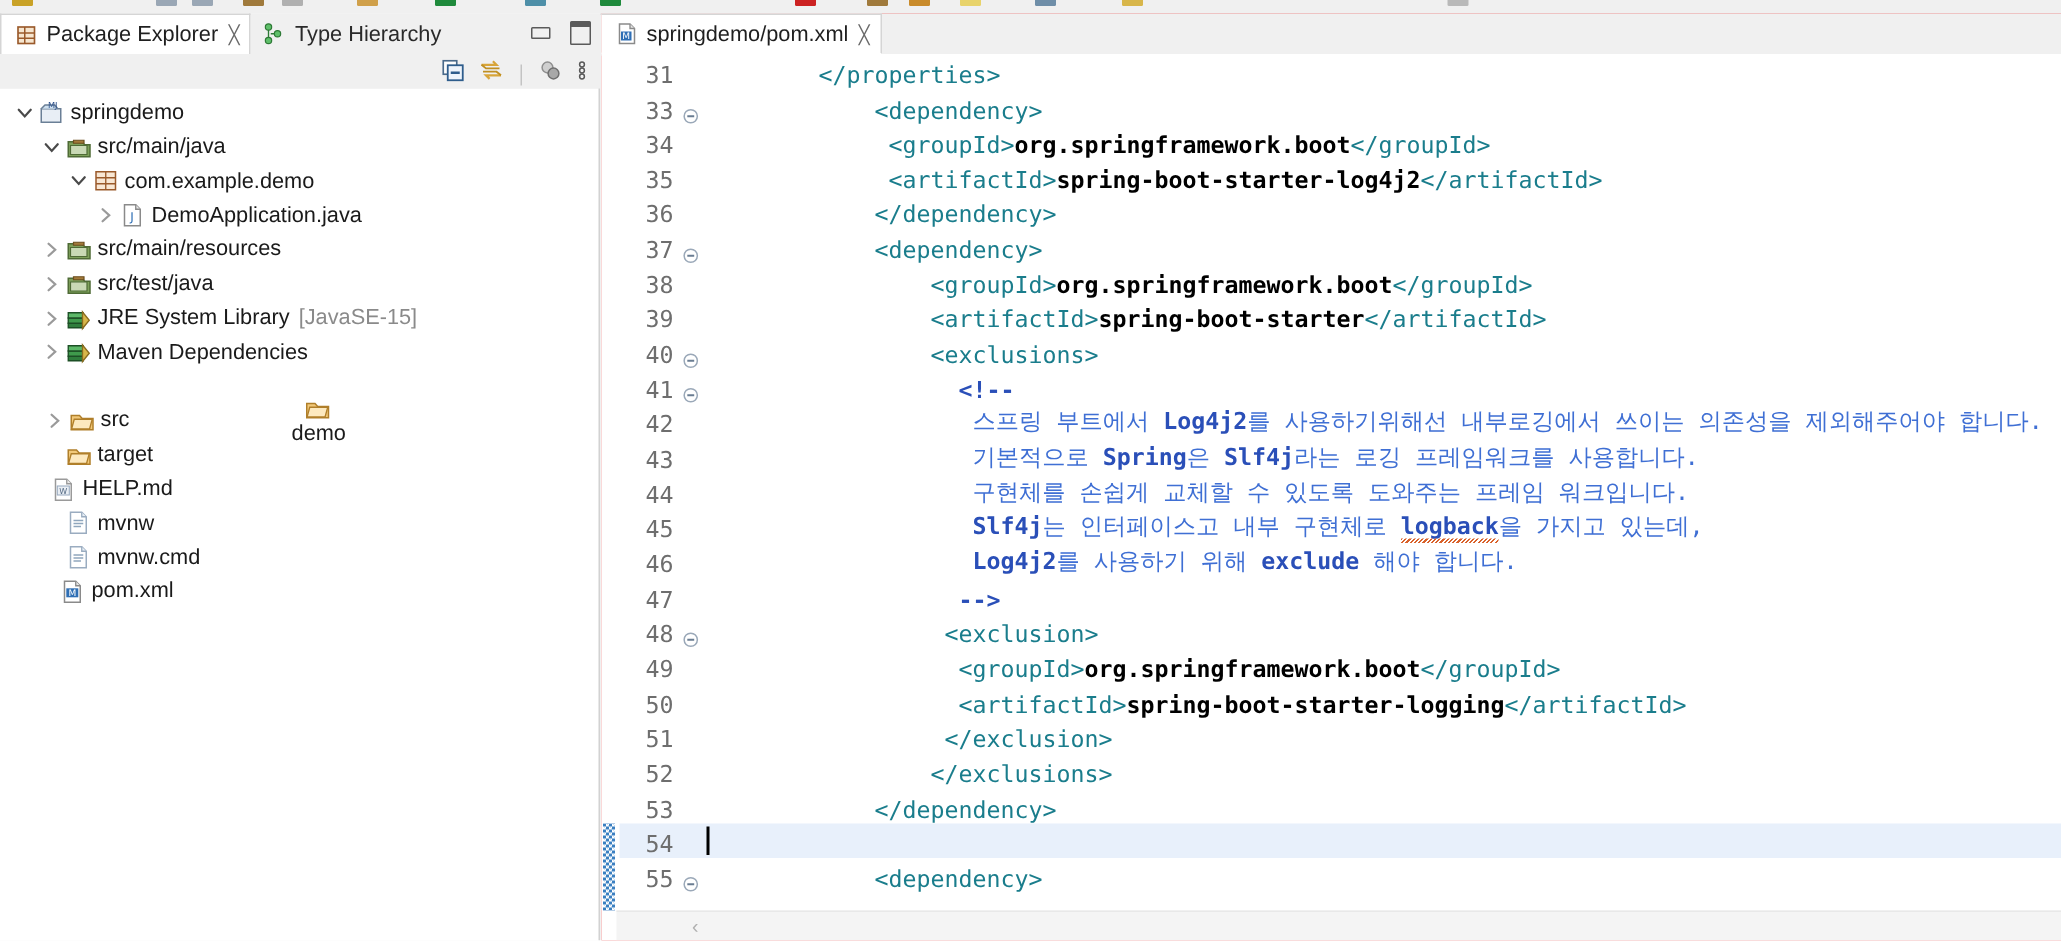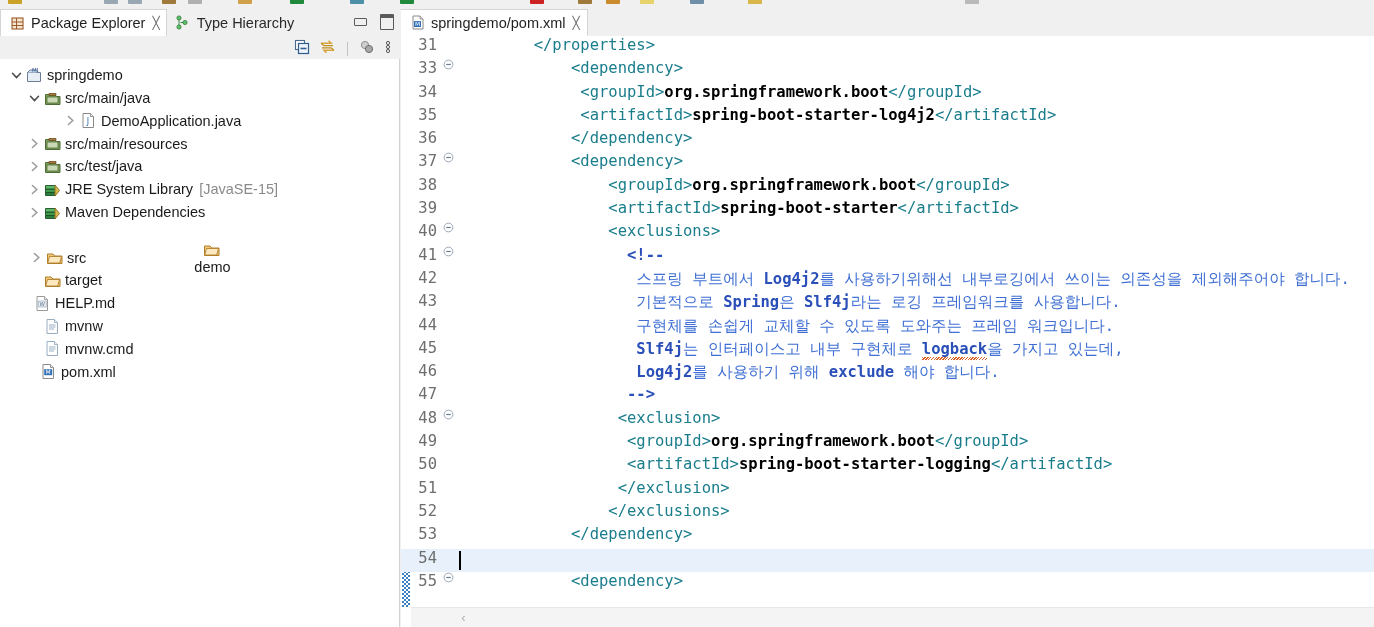--- a/index.html
+++ b/index.html
@@ -176,24 +176,25 @@
     background-size: 4px 4px;
     background-position: 0 0, 2px 2px;
   }
   .code-lines {
     position: absolute; left: 0; top: 0; right: 0; bottom: 0;
   }
   .cline {
     position: relative;
     height: 23.3px;
     display: flex;
-    align-items: flex-start;
+    align-items: flex-end;
     white-space: pre;
     font-family: "DejaVu Sans Mono", monospace;
     font-size: 15.5px;
+    margin-left: 12px;
   }
   .cline.current { background: #e8f0fb; }
   .lnum {
     width: 38px;
     flex: 0 0 38px;
     text-align: right;
     padding-right: 2px;
     color: #6e6e6e;
     font-family: "DejaVu Sans Mono", monospace;
     font-size: 15.5px;
@@ -361,20 +362,36 @@
             </svg>
           </span>
           <span class="icon-slot">
             <svg width="17" height="17" viewBox="0 0 17 17">
               <path d="M1.5 4.5h9l2 2h3.5v8h-14.5z" fill="#7da05a" stroke="#4f6b36" stroke-width="1"></path>
               <path d="M3 7h11v6H3z" fill="#c9d9b5" stroke="#4f6b36" stroke-width="0.8"></path>
               <path d="M5 3.5h7v2H5z" fill="#a37a3a" stroke="#6b4d1f" stroke-width="0.8"></path>
             </svg>
           </span>
           <span class="row-label">src/main/java</span>
+        </div>
+        <div class="row" style="padding-left: 44px;">
+          <span class="arrow">
+            <svg width="11" height="11" viewBox="0 0 11 11">
+              <path d="M1.5 3.2L5.5 7.6 9.5 3.2" fill="none" stroke="#4a4a4a" stroke-width="1.5" stroke-linecap="round"></path>
+            </svg>
+          </span>
+          <span class="icon-slot">
+            <svg width="17" height="17" viewBox="0 0 17 17">
+              <rect x="2" y="2.5" width="13" height="12" fill="#f8e7d4" stroke="#9a5a2b" stroke-width="1"></rect>
+              <line x1="2" y1="6.5" x2="15" y2="6.5" stroke="#9a5a2b" stroke-width="0.9"></line>
+              <line x1="2" y1="10.5" x2="15" y2="10.5" stroke="#9a5a2b" stroke-width="0.9"></line>
+              <line x1="8.5" y1="2.5" x2="8.5" y2="14.5" stroke="#9a5a2b" stroke-width="0.9"></line>
+            </svg>
+          </span>
+          <span class="row-label">com.example.demo</span>
         </div>
         <div class="row" style="padding-left: 62px;">
           <span class="arrow">
             <svg width="11" height="11" viewBox="0 0 11 11">
               <path d="M3.4 1.5L7.8 5.5 3.4 9.5" fill="none" stroke="#9a9a9a" stroke-width="1.5" stroke-linecap="round"></path>
             </svg>
           </span>
           <span class="icon-slot">
             <svg width="17" height="17" viewBox="0 0 17 17">
               <path d="M3 1.5h7.5l3 3v11H3z" fill="#ffffff" stroke="#8a8a8a" stroke-width="1"></path>

